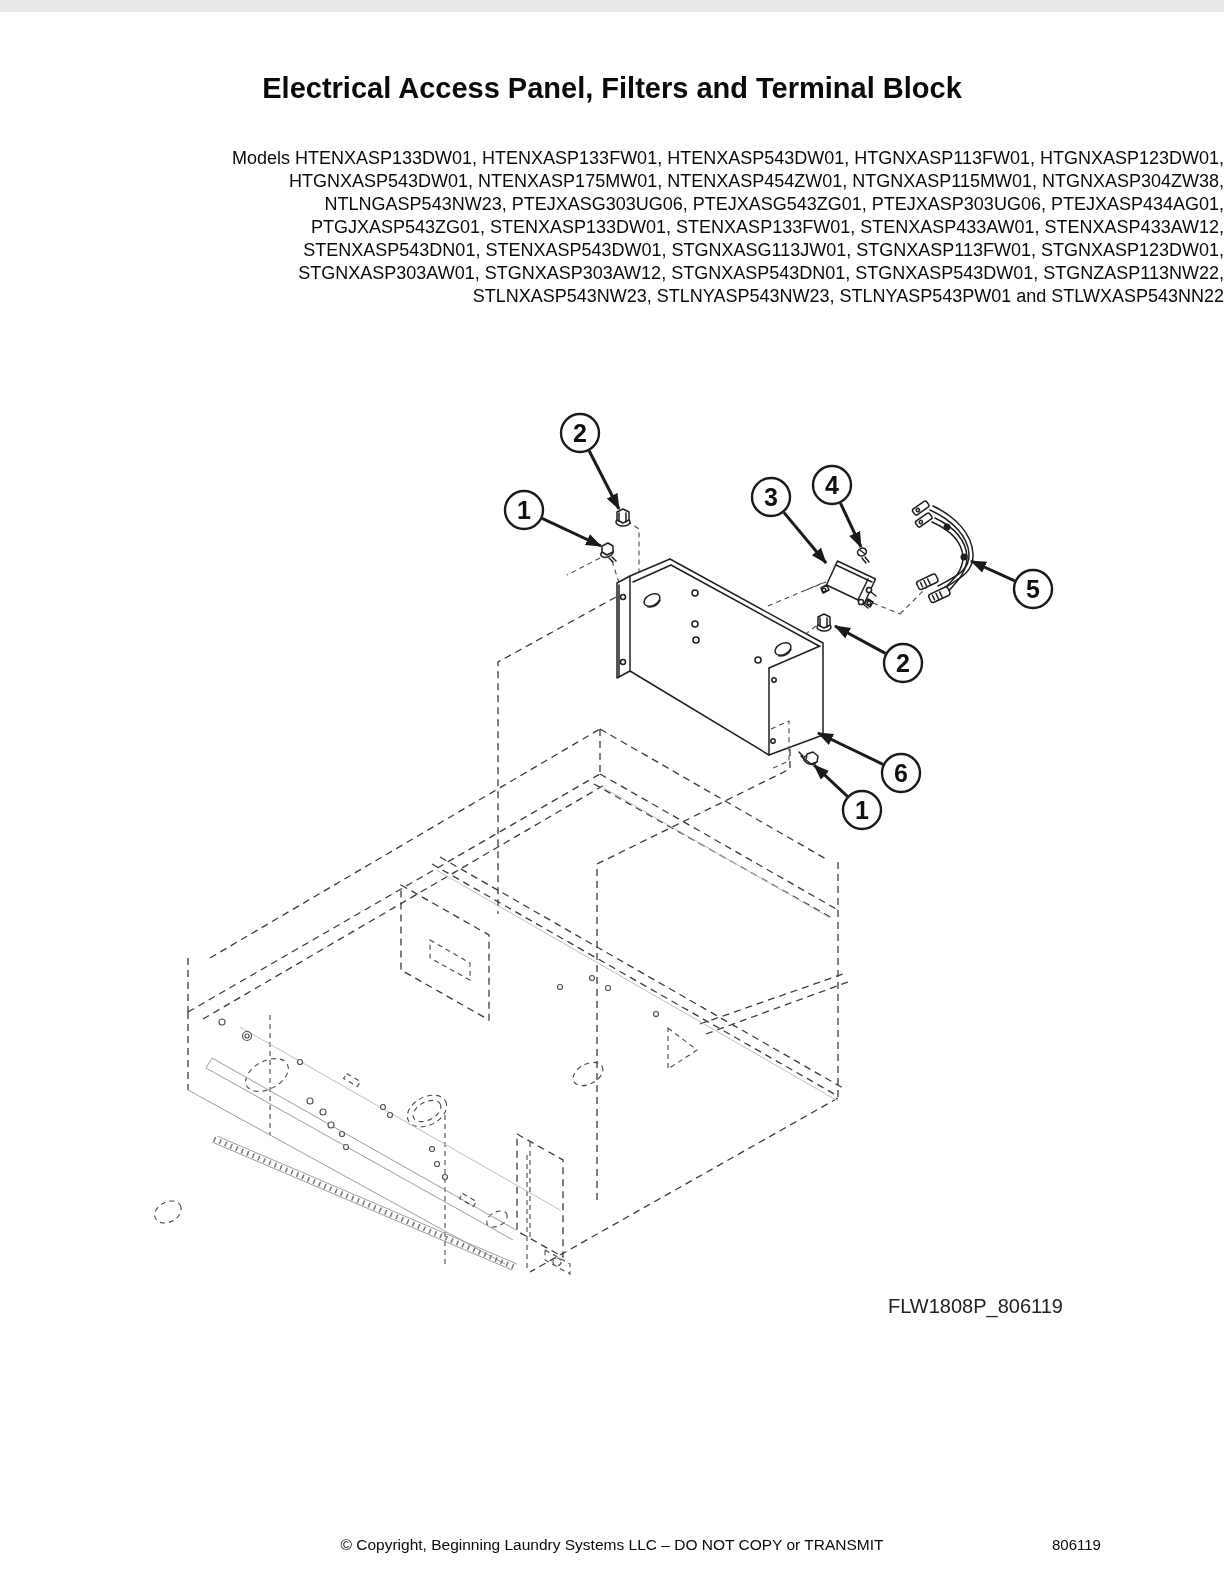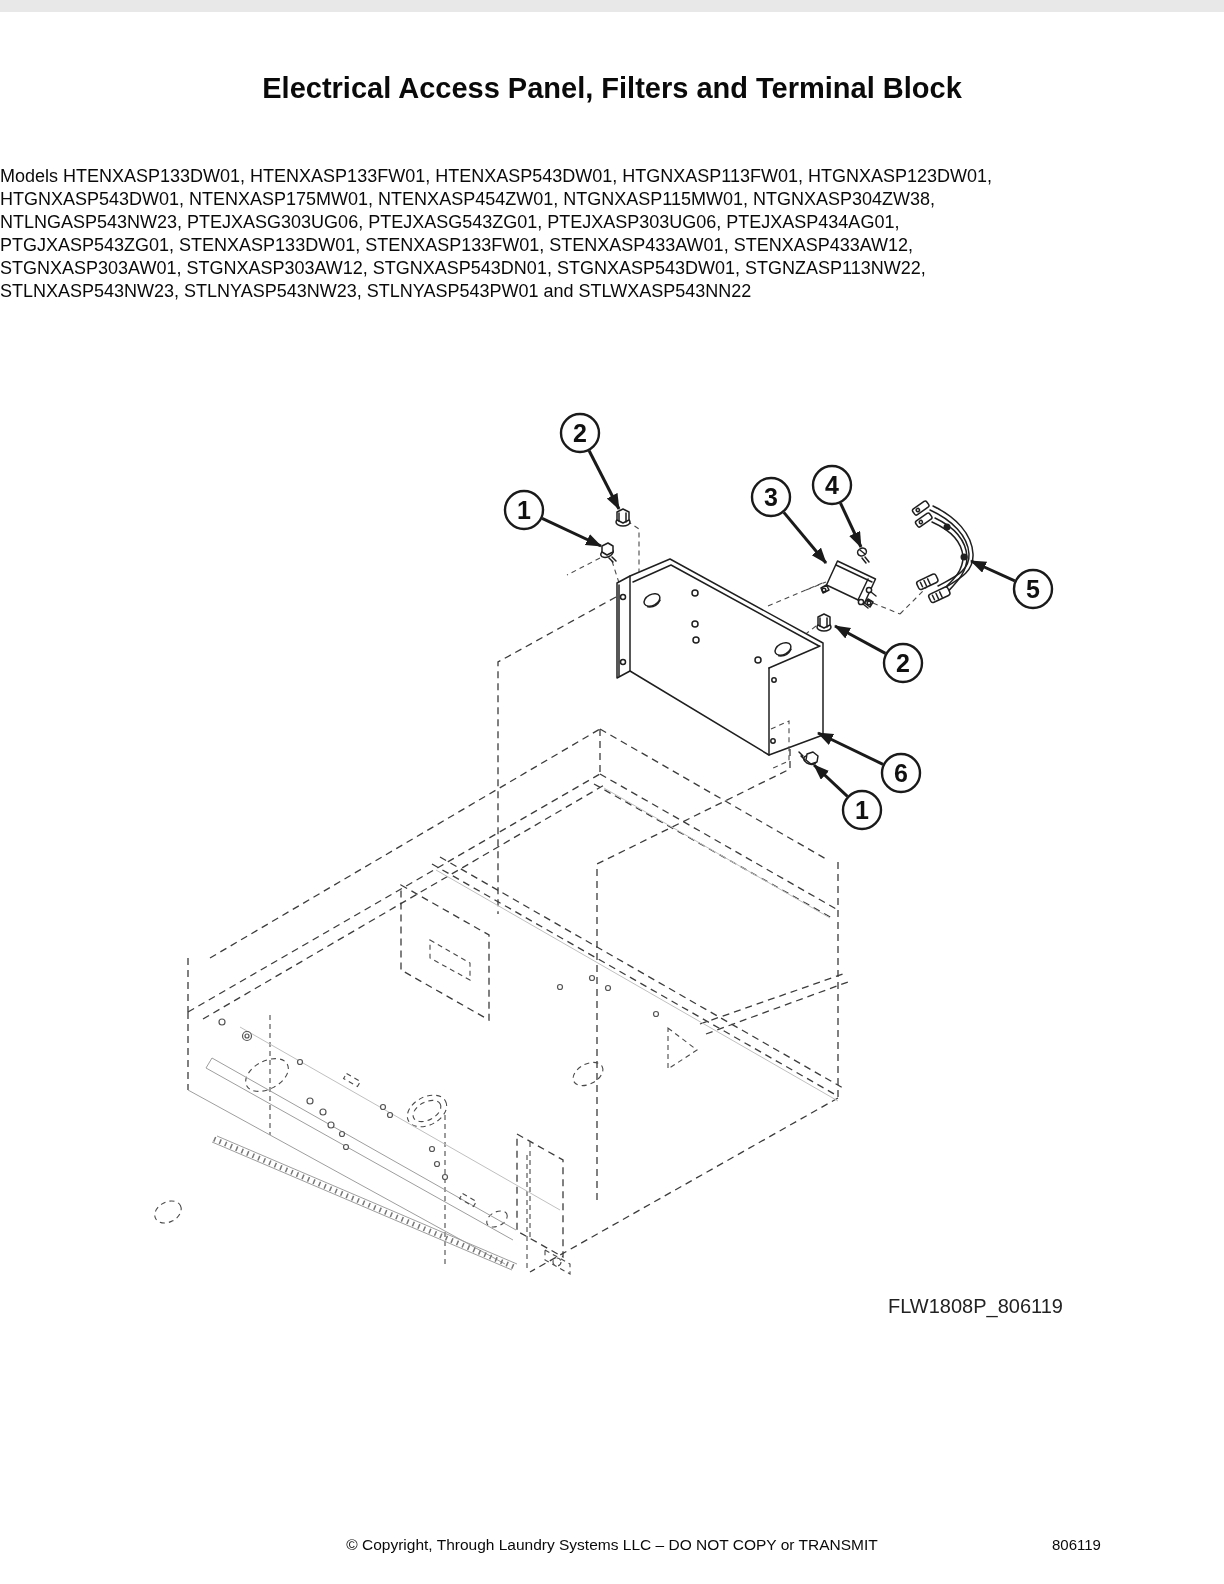--- a/index.html
+++ b/index.html
@@ -3,21 +3,21 @@
 <meta charset="utf-8">
 <style>
   html,body{margin:0;padding:0;background:#e8e8e8;}
   .page{
     position:relative;width:1224px;height:1584px;background:#ffffff;
     font-family:"Liberation Sans","DejaVu Sans",sans-serif;color:#111;
     margin:12px auto;overflow:hidden;
   }
   .title-block{position:absolute;top:58px;left:0;width:100%;text-align:center;}
   .title-line{font-size:29px;font-weight:bold;line-height:37px;color:#0a0a0a;letter-spacing:0px;}
-  .models-block{position:absolute;top:153px;left:0;width:100%;text-align:left;}
+  .models-block{position:absolute;top:135px;left:0;width:100%;text-align:right;}
   .model-line{font-size:18px;line-height:23px;color:#0a0a0a;white-space:nowrap;}
   .drawing-code{position:absolute;left:888px;top:1283px;font-size:20px;color:#222;}
   .footer-pageno{position:absolute;left:108px;top:1583px;font-size:17px;color:#0a0a0a;}
   .footer-copy{position:absolute;left:0;top:1524px;width:100%;text-align:center;font-size:15.5px;color:#0a0a0a;}
   .footer-doc{position:absolute;left:1052px;top:1524px;font-size:15px;color:#0a0a0a;}
   svg.diagram{position:absolute;left:0;top:0;}
   
   .k  {stroke:#1f1f1f;stroke-width:1.5;fill:none;stroke-linejoin:round;stroke-linecap:round;}
   .kf {stroke:#1f1f1f;stroke-width:1.5;fill:#ffffff;stroke-linejoin:round;}
   .d  {stroke:#3c3c3c;stroke-width:1.3;fill:none;stroke-dasharray:7 5;stroke-linecap:butt;}
@@ -35,20 +35,21 @@
 
   <div class="title-block">
     <div class="title-line">Electrical Access Panel, Filters and Terminal Block</div>
   </div>
 
   <div class="models-block" id="models-block">
       <div class="model-line">Models HTENXASP133DW01, HTENXASP133FW01, HTENXASP543DW01, HTGNXASP113FW01, HTGNXASP123DW01,</div>
       <div class="model-line">HTGNXASP543DW01, NTENXASP175MW01, NTENXASP454ZW01, NTGNXASP115MW01, NTGNXASP304ZW38,</div>
       <div class="model-line">NTLNGASP543NW23, PTEJXASG303UG06, PTEJXASG543ZG01, PTEJXASP303UG06, PTEJXASP434AG01,</div>
       <div class="model-line">PTGJXASP543ZG01, STENXASP133DW01, STENXASP133FW01, STENXASP433AW01, STENXASP433AW12,</div>
+      <div class="model-line">STENXASP543DN01, STENXASP543DW01, STGNXASG113JW01, STGNXASP113FW01, STGNXASP123DW01,</div>
       <div class="model-line">STGNXASP303AW01, STGNXASP303AW12, STGNXASP543DN01, STGNXASP543DW01, STGNZASP113NW22,</div>
       <div class="model-line">STLNXASP543NW23, STLNYASP543NW23, STLNYASP543PW01 and STLWXASP543NN22</div>
     </div>
 
   <svg class="diagram" width="1224" height="1584" viewBox="0 0 1224 1584">
     <defs>
       <marker id="arr" markerUnits="userSpaceOnUse" markerWidth="18" markerHeight="14" refX="15" refY="6" orient="auto">
         <path d="M0,0 L16,6 L0,12 Z" fill="#1a1a1a"></path>
       </marker>
     </defs>
@@ -294,16 +295,16 @@
           <line x1="847.4092559171983" y1="784.3211774223734" x2="814" y2="753" class="arrow" marker-end="url(#arr)"></line>
           <circle cx="862" cy="798" r="19" class="co-circle"></circle>
           <text x="862" y="807" class="co-num">1</text>
         </g>
       </g>
   </svg>
 
   <div class="drawing-code">FLW1808P_806119</div>
 
   <div class="footer-pageno">18</div>
-  <div class="footer-copy">© Copyright, Through Laundry Systems LLC – DO NOT COPY or TRANSMIT</div>
+  <div class="footer-copy">© Copyright, Beginning Laundry Systems LLC – DO NOT COPY or TRANSMIT</div>
   <div class="footer-doc">806119</div>
 
 </div>
 
 </body></html>

